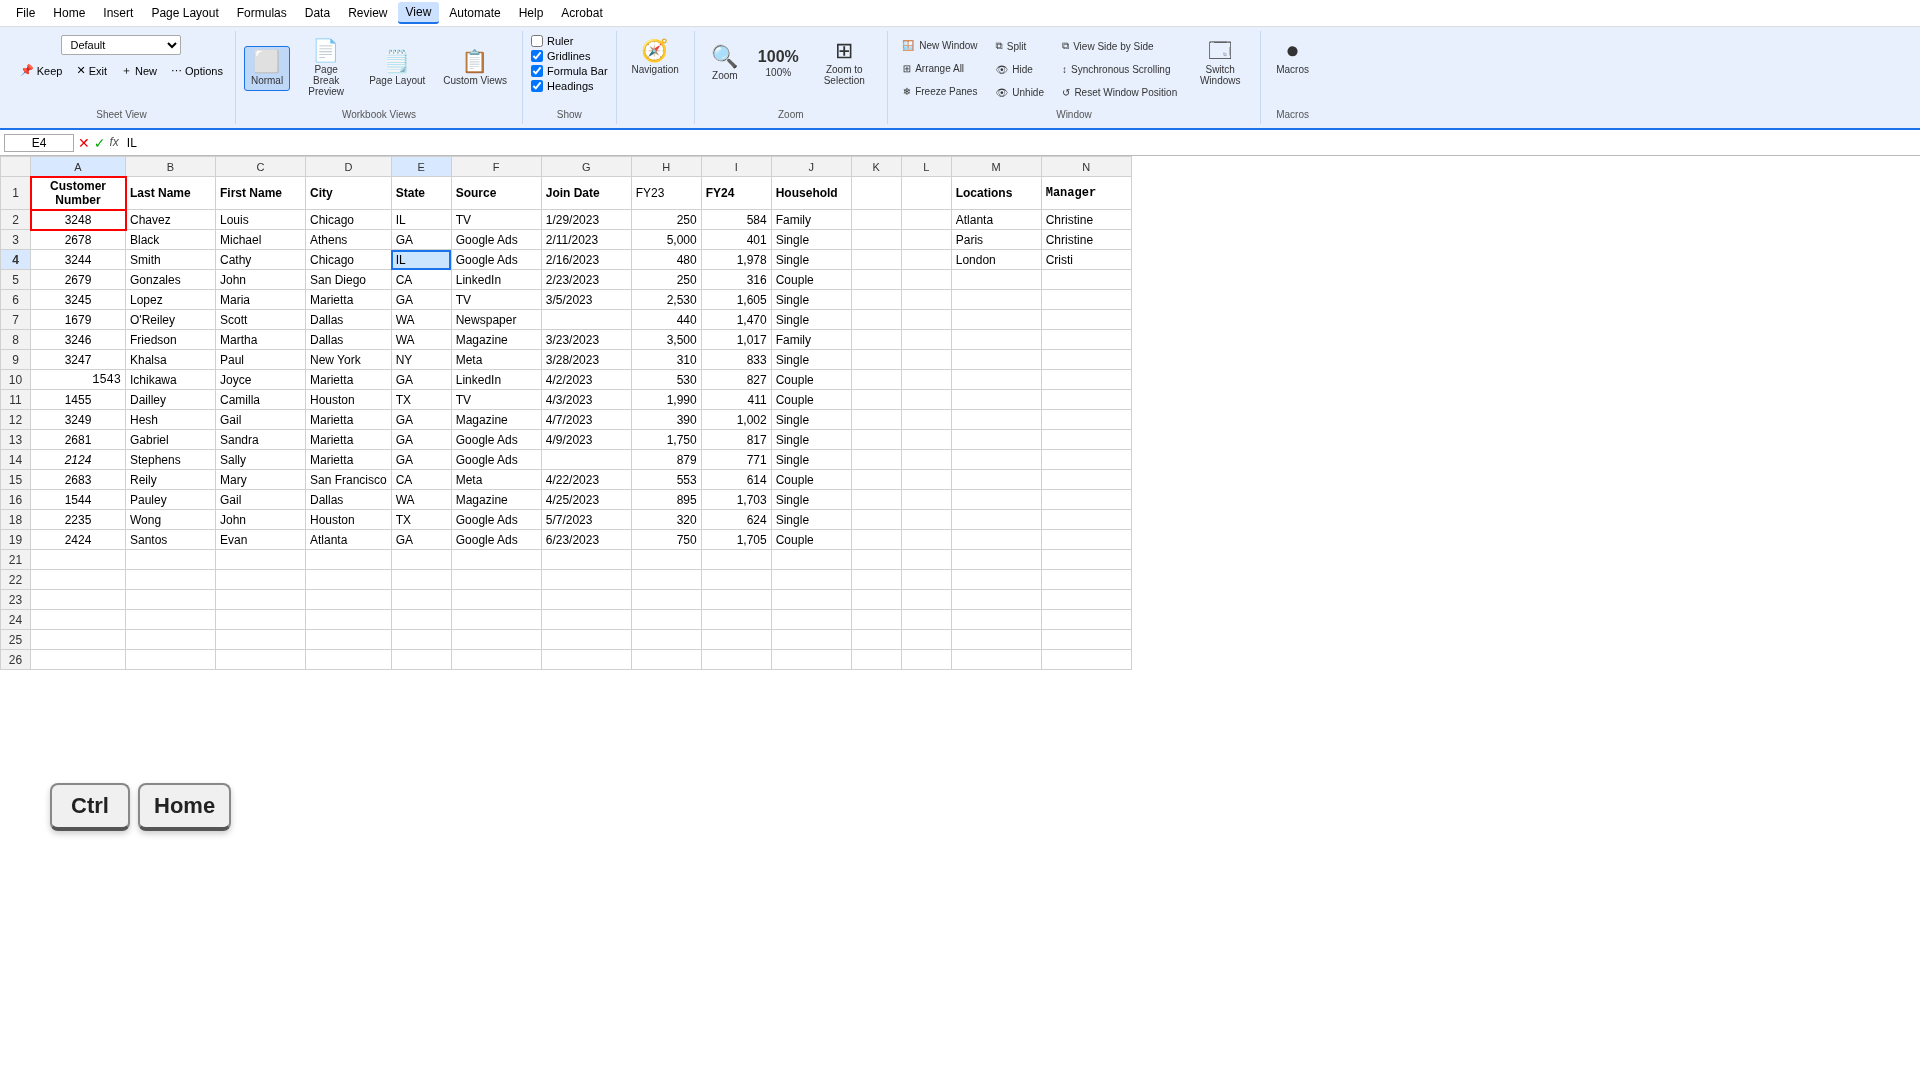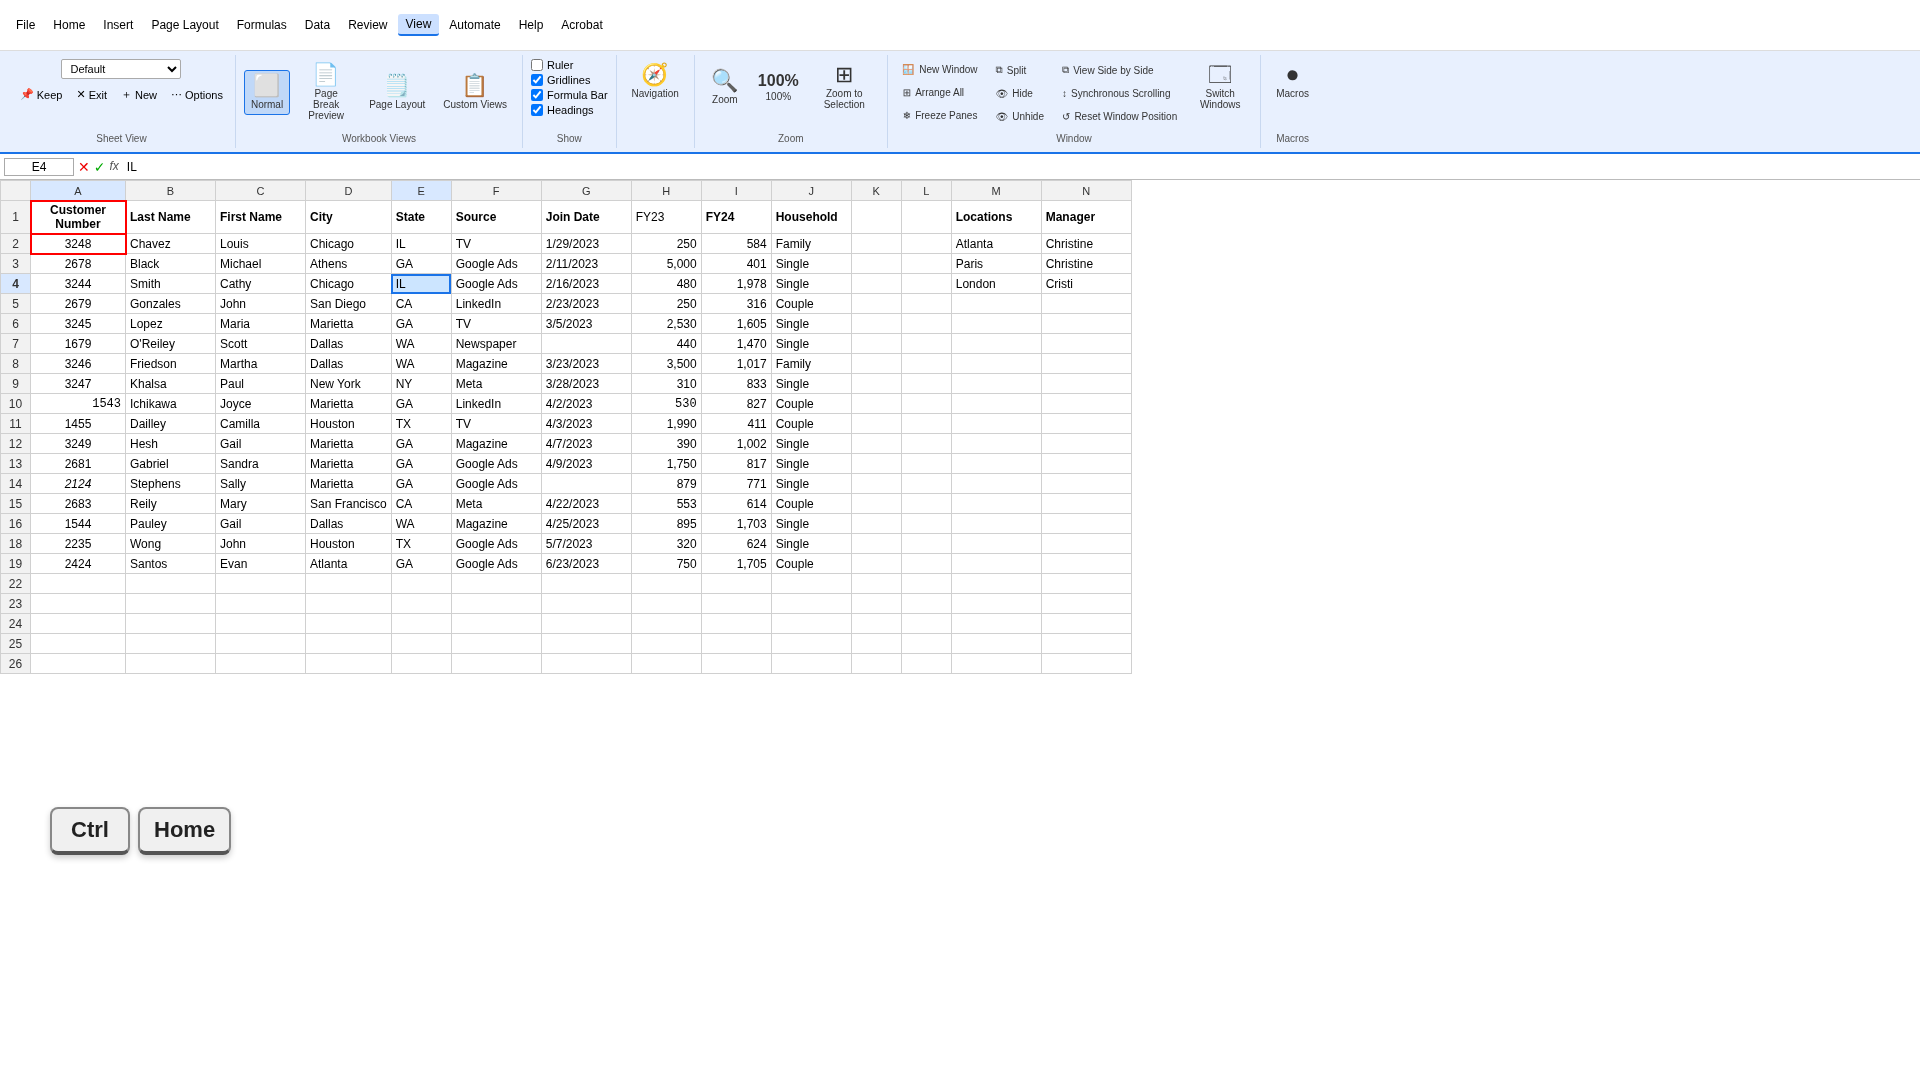--- a/index.html
+++ b/index.html
@@ -4,21 +4,21 @@
   <style>
     * { box-sizing: border-box; margin: 0; padding: 0; }
     body { font-family: 'Segoe UI', Arial, sans-serif; font-size: 12px; background: #fff; overflow: hidden; }
 
     
     .menu-bar {
       display: flex;
       align-items: center;
       background: #fff;
       border-bottom: 1px solid #ddd;
-      padding: 14px 8px;
+      padding: 2px 8px;
       gap: 2px;
     }
     .menu-item {
       padding: 3px 8px;
       cursor: pointer;
       border-radius: 3px;
       font-size: 12px;
       color: #000;
     }
     .menu-item.active { background: #cce0ff; border-bottom: 2px solid #1a73e8; }
@@ -434,21 +434,21 @@
           <td style="font-weight:bold;">City</td>
           <td style="font-weight:bold;">State</td>
           <td style="font-weight:bold;">Source</td>
           <td style="font-weight:bold;">Join Date</td>
           <td style="font-weight:normal;">FY23</td>
           <td style="font-weight:bold;">FY24</td>
           <td style="font-weight:bold;">Household</td>
           <td></td>
           <td></td>
           <td style="font-weight:bold;">Locations</td>
-          <td style="font-weight:bold;">Manager</td>
+          <td style="font-weight:bold;font-family:Liberation Mono, monospace;">Manager</td>
         </tr>
       <tr>
             <td class="row-header">2</td>
             <td style="outline: red solid 2px; outline-offset: -1px; text-align: center;">3248</td>
             <td>Chavez</td>
             <td>Louis</td>
             <td>Chicago</td>
             <td>IL</td>
             <td>TV</td>
             <td>1/29/2023</td>
@@ -581,21 +581,21 @@
           </tr>
           <tr>
             <td class="row-header">10</td>
             <td style="text-align: right; font-family: Liberation Mono, monospace;">1543</td>
             <td>Ichikawa</td>
             <td>Joyce</td>
             <td>Marietta</td>
             <td>GA</td>
             <td>LinkedIn</td>
             <td>4/2/2023</td>
-            <td style="text-align: right; font-family: Liberation Mono, monospace;">530</td>
+            <td style="text-align: right;">530</td>
             <td style="text-align: right;">827</td>
             <td>Couple</td>
             <td></td>
             <td></td>
             <td></td>
             <td></td>
           </tr>
           <tr>
             <td class="row-header">11</td>
             <td style="text-align: center;">1455</td>
@@ -726,20 +726,37 @@
             <td>6/23/2023</td>
             <td style="text-align: right;">750</td>
             <td style="text-align: right;">1,705</td>
             <td>Couple</td>
             <td></td>
             <td></td>
             <td></td>
             <td></td>
           </tr>
           <tr>
+            <td class="row-header">21</td>
+            <td style="text-align: center;"></td>
+            <td></td>
+            <td></td>
+            <td></td>
+            <td></td>
+            <td></td>
+            <td></td>
+            <td style="text-align: right;"></td>
+            <td style="text-align: right;"></td>
+            <td></td>
+            <td></td>
+            <td></td>
+            <td></td>
+            <td></td>
+          </tr>
+          <tr>
             <td class="row-header">22</td>
             <td style="text-align: center;"></td>
             <td></td>
             <td></td>
             <td></td>
             <td></td>
             <td></td>
             <td></td>
             <td style="text-align: right;"></td>
             <td style="text-align: right;"></td>

